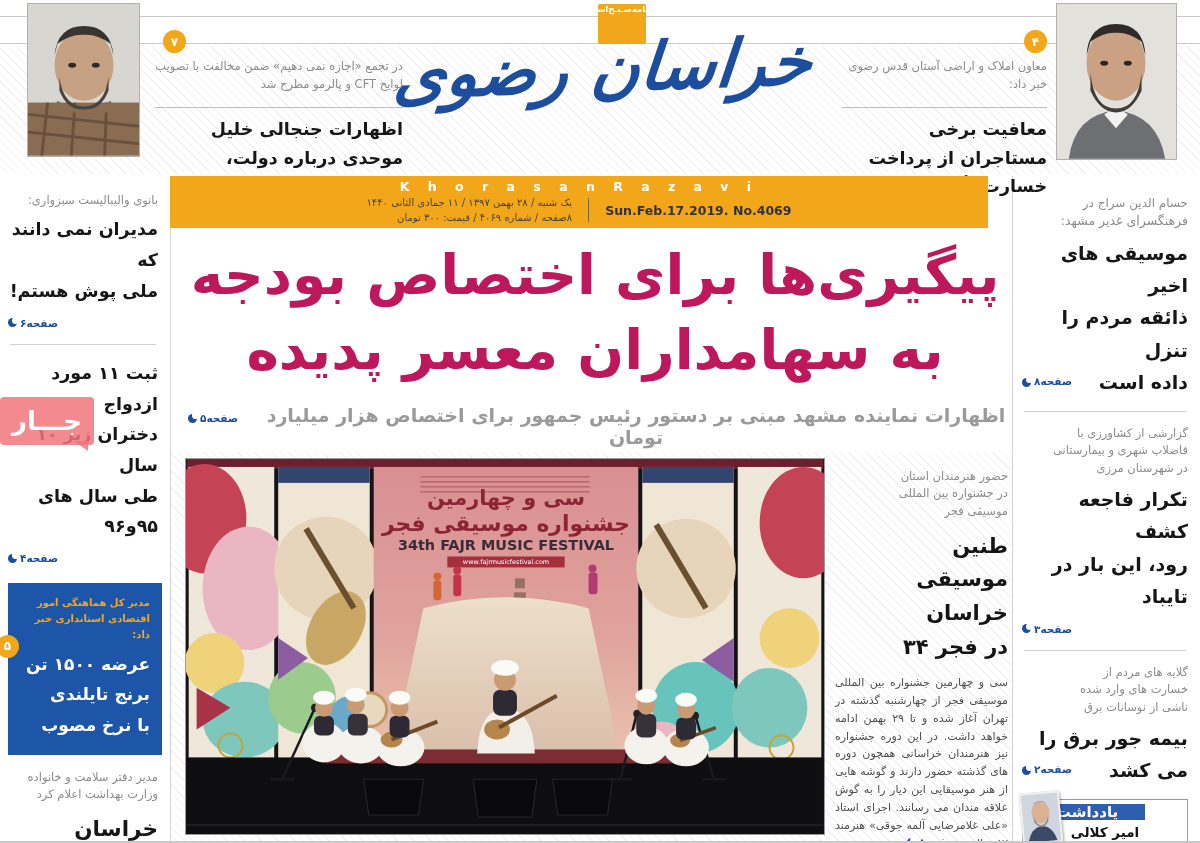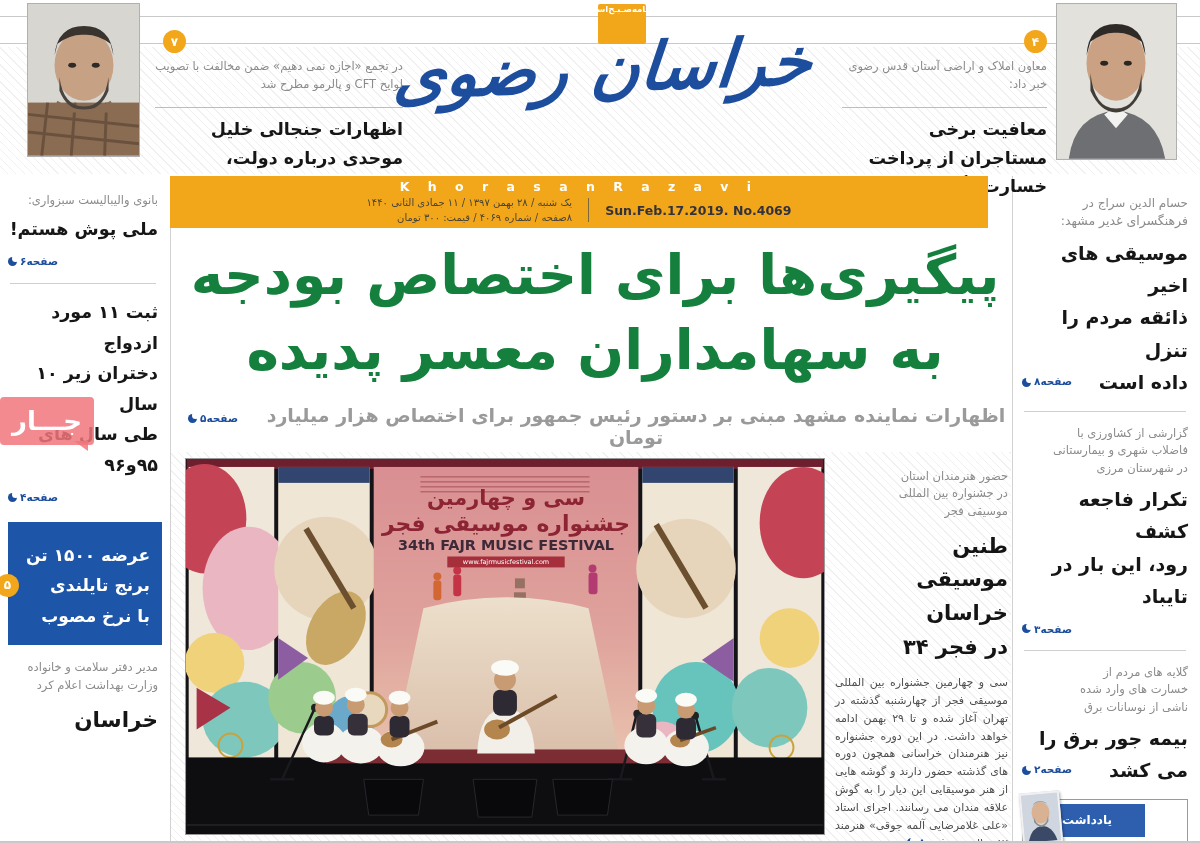--- a/index.html
+++ b/index.html
@@ -47,21 +47,21 @@
   .date-en { font-size:12.5px; font-weight:bold; color:#33323b; direction:ltr; }
   .date-divider { width:1px; height:24px; background:#7a6a3a; }
   .date-fa { font-size:10px; color:#4a4436; text-align:right; line-height:1.5; }
 
   
   .vrule { position:absolute; top:176px; width:1px; height:667px; background:#d2d2d2; z-index:1; }
   .hr-col { border:none; border-top:1px solid #cfcfcf; margin:13px 2px; }
 
   
   .lead-hl { position:absolute; left:180px; top:238px; width:830px; text-align:center; z-index:1;
-             font-size:55px; font-weight:800; color:#15803d; line-height:1.36; letter-spacing:-1px; }
+             font-size:55px; font-weight:800; color:#be185d; line-height:1.36; letter-spacing:-1px; }
   .lead-sub { position:absolute; left:182px; top:404px; width:828px; z-index:1; }
   .lead-sub .txt { text-align:left; direction:rtl; text-align:right; padding-left:80px; font-size:19px; color:#9a9a9a; font-weight:600; text-align:center; }
   .pgref { color:#1d4e9e; font-weight:700; font-size:10.5px; direction:ltr; display:inline-flex; align-items:center; gap:3px; white-space:nowrap; }
   .pgref .cres { width:9px; height:9px; border-radius:50%; background:#1d4e9e; position:relative; display:inline-block; overflow:visible; }
   .pgref .cres::after { content:""; position:absolute; width:7px; height:7px; border-radius:50%; background:#fff; left:3.5px; top:-1.5px; }
   .pgref-row { text-align:left; margin-top:6px; }
 
   
   .photo-sec { position:absolute; left:171px; top:452px; width:840px; height:391px; z-index:0; }
   .stage { position:absolute; left:185px; top:458px; width:640px; height:377px; border:1px solid #9a9a9a; z-index:2; background:#17161a; }
@@ -88,22 +88,22 @@
   
   .watermark { position:absolute; left:0; top:397px; width:94px; height:48px; z-index:6;
                background:rgba(240,118,124,0.85); border-radius:4px;
                display:flex; align-items:center; justify-content:center;
                color:#fff; font-size:26px; font-weight:900; }
   .watermark::after { content:""; position:absolute; right:6px; bottom:-6px;
                border-left:14px solid transparent; border-top:10px solid rgba(240,118,124,0.85); }
 
   
   .notebox { position:relative; margin-top:12px; border:1px solid #9a9a9a; background:#fff; padding:6px 8px 8px; }
-  .note-head { position:relative; background:#2e5fae; height:33px; margin:-2px 34px 4px -2px;
-               color:#fff; font-size:12px; font-weight:bold; display:flex; align-items:center; justify-content:center; }
+  .note-head { position:relative; background:#2e5fae; height:16px; margin:-2px 34px 4px -2px;
+               color:#fff; font-size:15px; font-weight:bold; display:flex; align-items:center; justify-content:center; }
   .note-photo { position:absolute; left:-2px; top:-8px; width:40px; height:52px; border:2px solid #f0f0f0;
                 box-shadow:1px 2px 3px rgba(0,0,0,0.35); transform:rotate(-5deg); background:#cfd6df; z-index:2; }
   .note-photo svg { display:block; width:100%; height:100%; }
   .note-author { text-align:center; font-size:13.5px; font-weight:bold; margin-top:2px; }
 </style>
 </head>
 <body>
 
 <div class="page">
 
@@ -351,20 +351,21 @@
           <span class="cres"></span>
           <span>صفحه۸</span>
         </span>
     </div>
   </div>
 
   <div class="lcol">
     <div>
       <div class="kline">بانوی والیبالیست سبزواری:</div>
       <div class="col-title t18" style="margin-top:5px;">
+        <div>مدیران نمی دانند که</div>
         <div>ملی پوش هستم!</div>
       </div>
       <div class="pgref-row"><span class="pgref">
             <span class="cres"></span>
             <span>صفحه۶</span>
           </span></div>
     </div>
     <hr class="hr-col">
     <div>
       <div class="col-title t18">
@@ -372,20 +373,21 @@
         <div>دختران زیر ۱۰ سال</div>
         <div>طی سال های ۹۵و۹۶</div>
       </div>
       <div class="pgref-row"><span class="pgref">
             <span class="cres"></span>
             <span>صفحه۴</span>
           </span></div>
     </div>
     <div class="bluebox">
       <div class="num-badge">۵</div>
+      <div class="bk">مدیر کل هماهنگی امور اقتصادی استانداری خبر داد:</div>
       <div class="bt">
         <div>عرضه ۱۵۰۰ تن</div>
         <div>برنج تایلندی</div>
         <div>با نرخ مصوب</div>
       </div>
     </div>
     <div>
       <div class="kline">مدیر دفتر سلامت و خانواده</div>
       <div class="kline">وزارت بهداشت اعلام کرد</div>
       <div class="col-title t22" style="margin-top:7px;">

